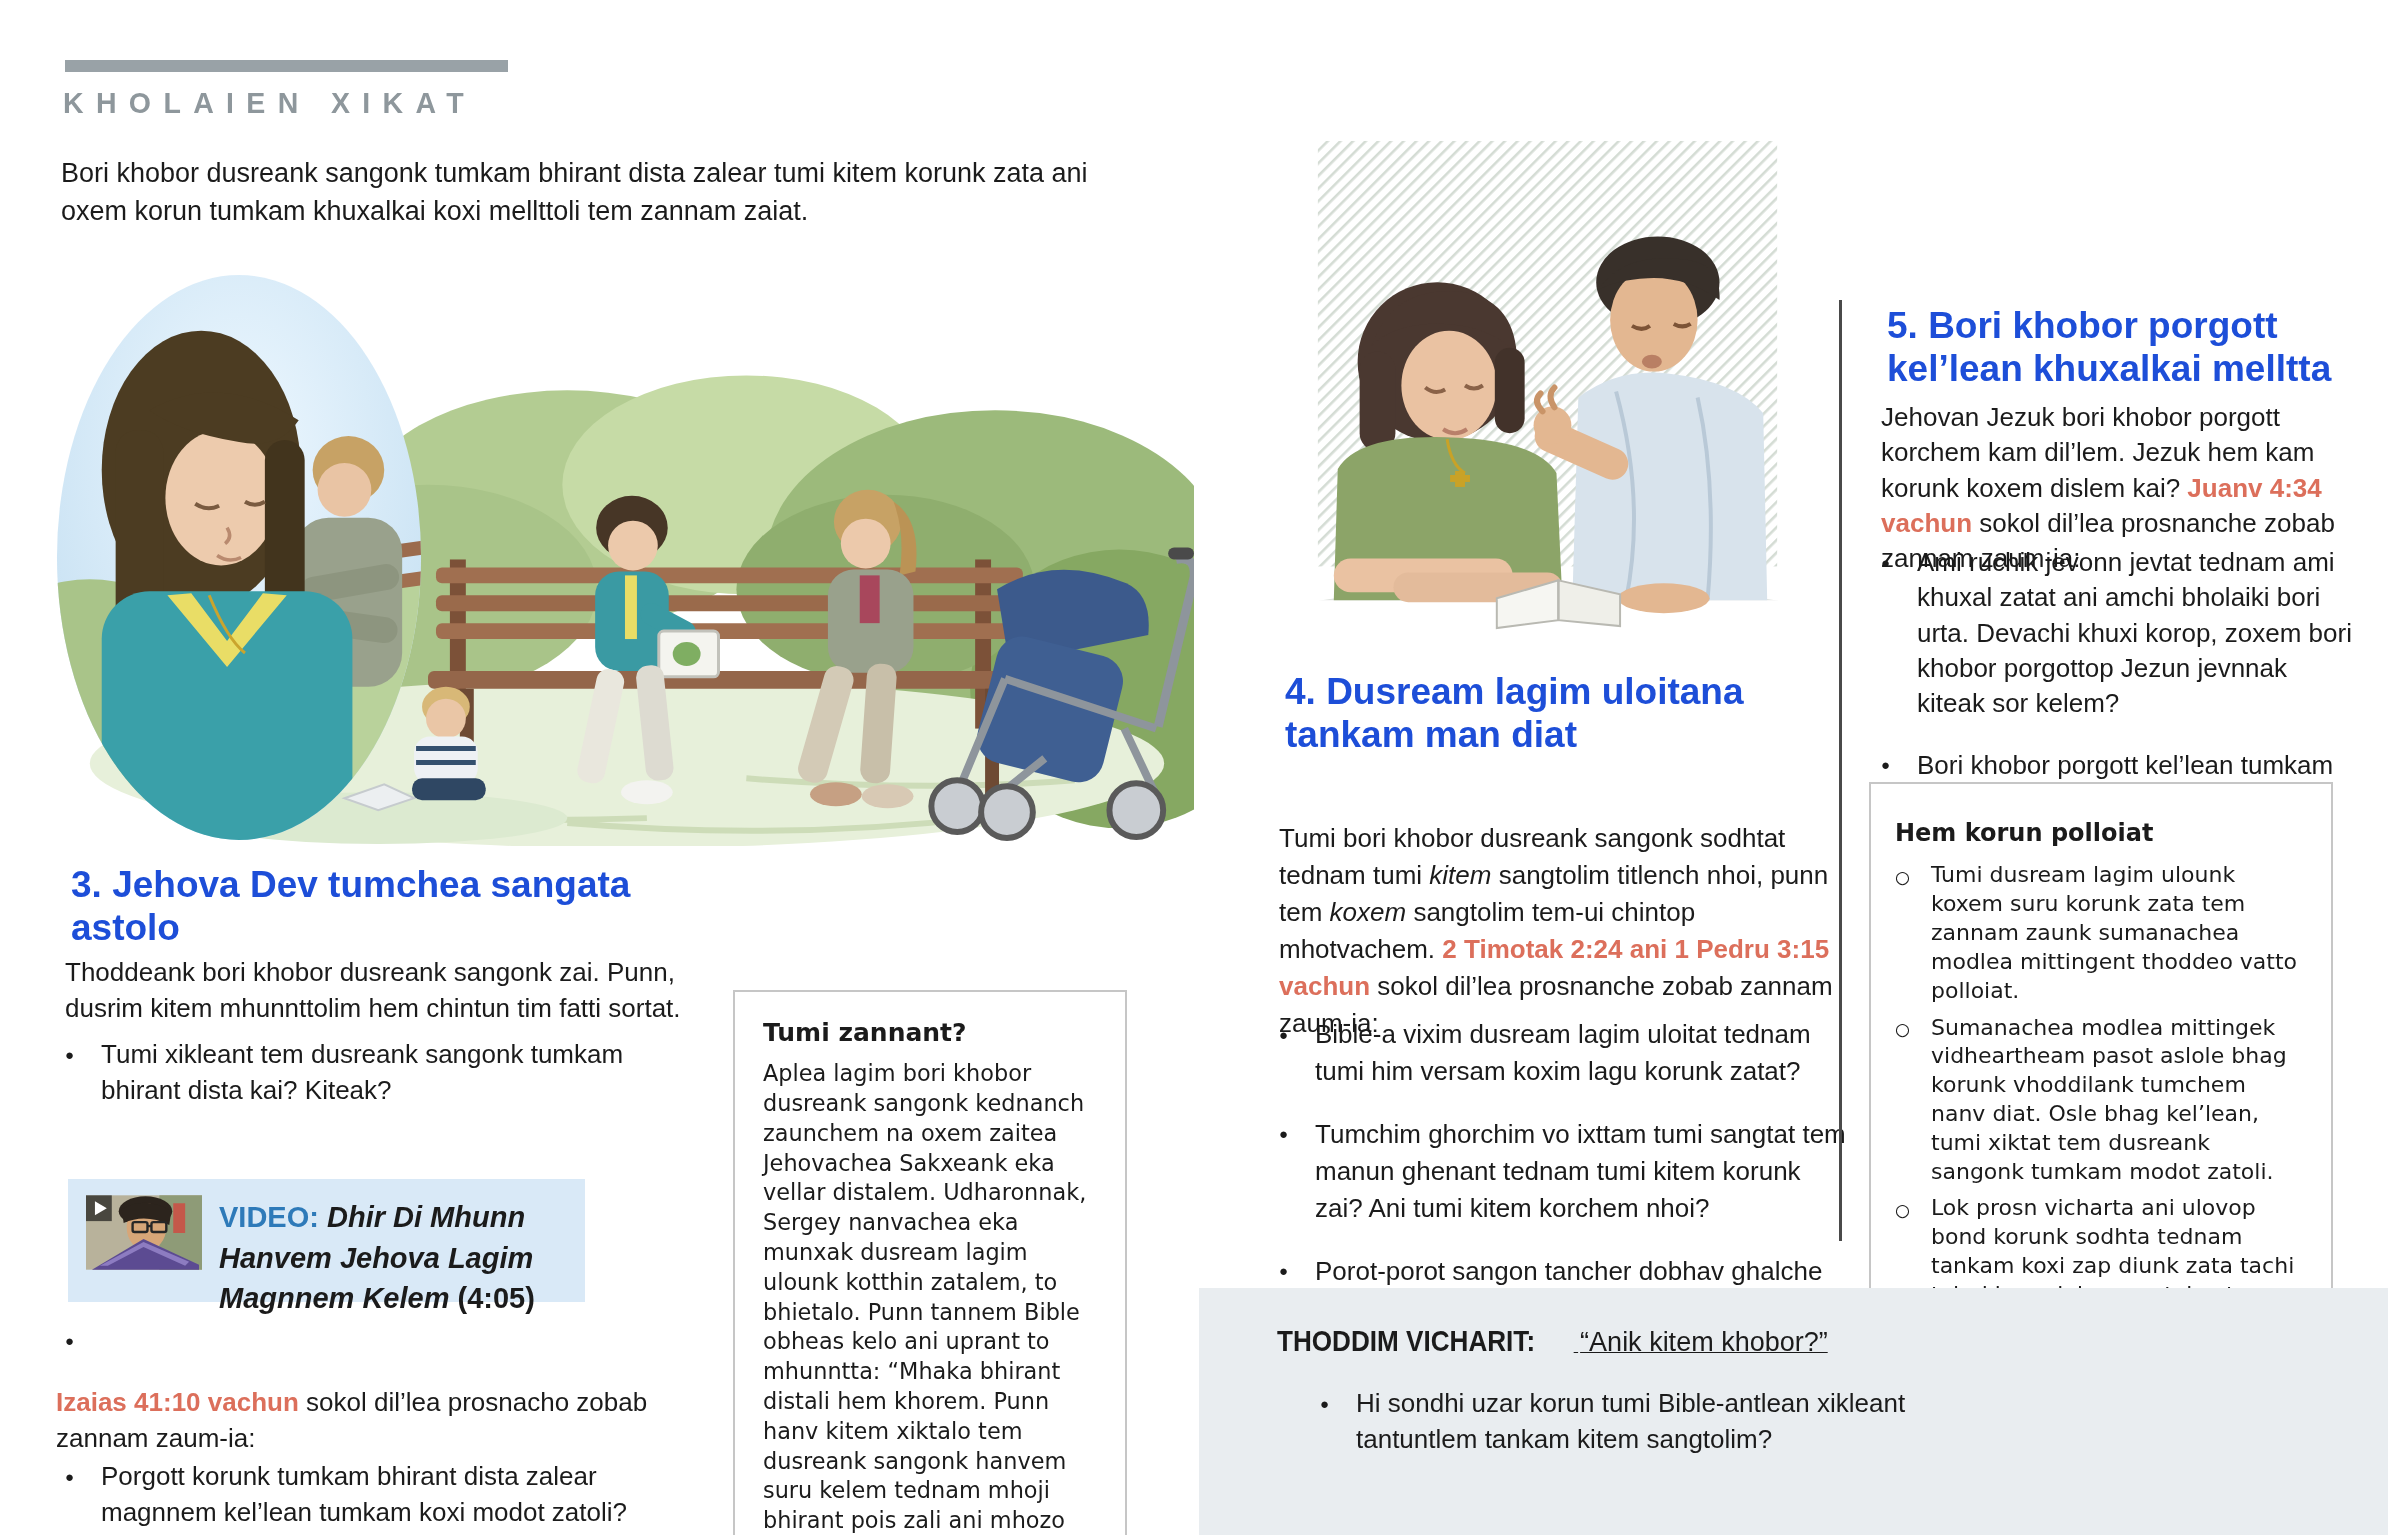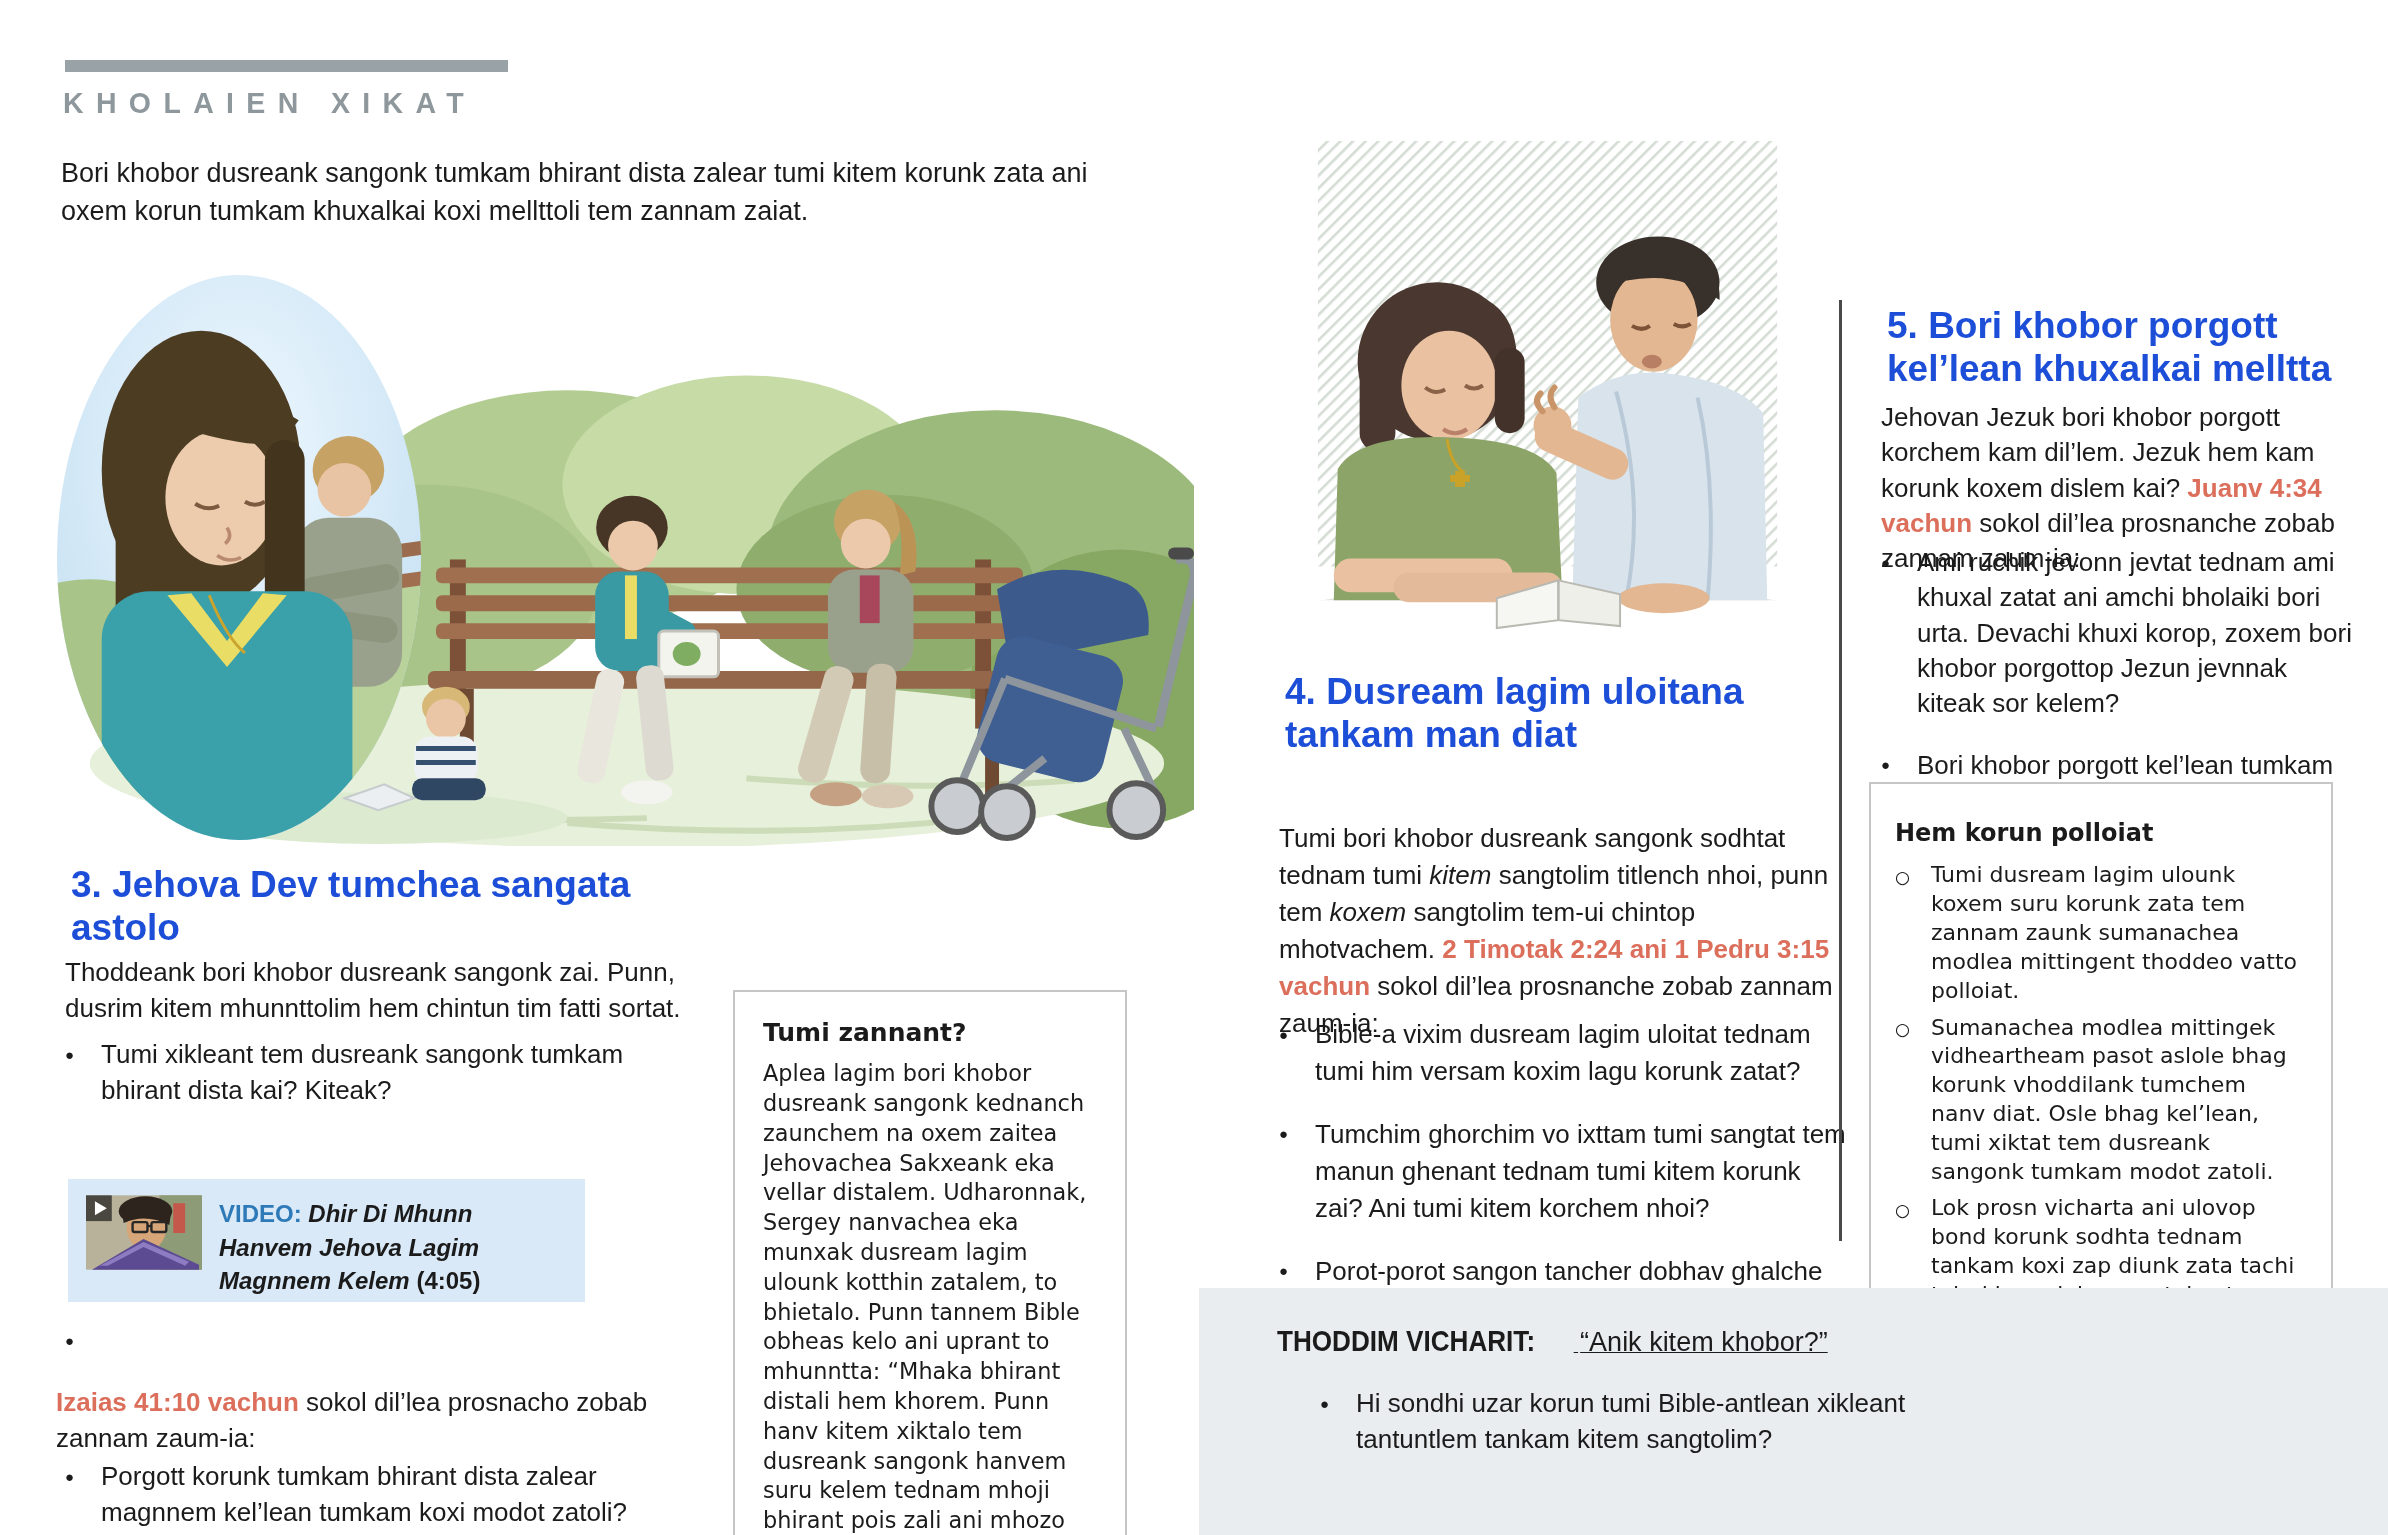--- a/index.html
+++ b/index.html
@@ -14,21 +14,21 @@
   .body{font-size:26px;line-height:1.38;}
   .body4{font-size:26px;line-height:1.42;margin-top:36px;}
   .body5{font-size:26px;line-height:1.36;}
   .li{display:flex;}
   .li .marker{flex:0 0 36px;font-size:.58em;padding-top:.5em;}
   .li.open .marker{font-size:.78em;padding-top:.28em;}
   .link-blue{color:#2e7ab9;font-weight:bold;}
   .link-scripture{color:#dc6f5b;font-weight:bold;}
   .stack>*{margin:0 0 26px 0;}
   .videobox{background:#d9e9f7;}
-  .vtext{font-size:24px;line-height:1.4;}
+  .vtext{font-size:29px;line-height:1.4;}
   .vtitle{font-style:italic;font-weight:bold;}
   .vdur{font-weight:bold;}
   .sidebox{background:#fff;border:2px solid #c6c6c6;box-sizing:border-box;
            font-family:"DejaVu Sans",sans-serif;}
   .knowbox{padding:24px 28px;font-size:22.4px;line-height:1.33;}
   .knowbox .title{font-size:25px;font-weight:bold;margin-bottom:10px;}
   .trybox{padding:34px 24px;font-size:22px;line-height:1.31;}
   .trybox .title{font-size:24px;font-weight:bold;margin-bottom:12px;}
   .trybox .li{margin-bottom:8px;}
   .divider{width:3px;background:#4a4a4a;}

